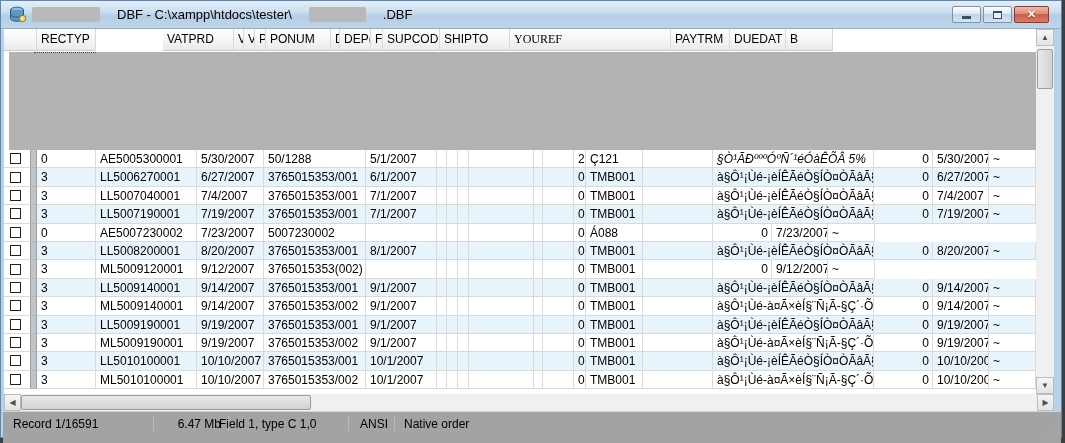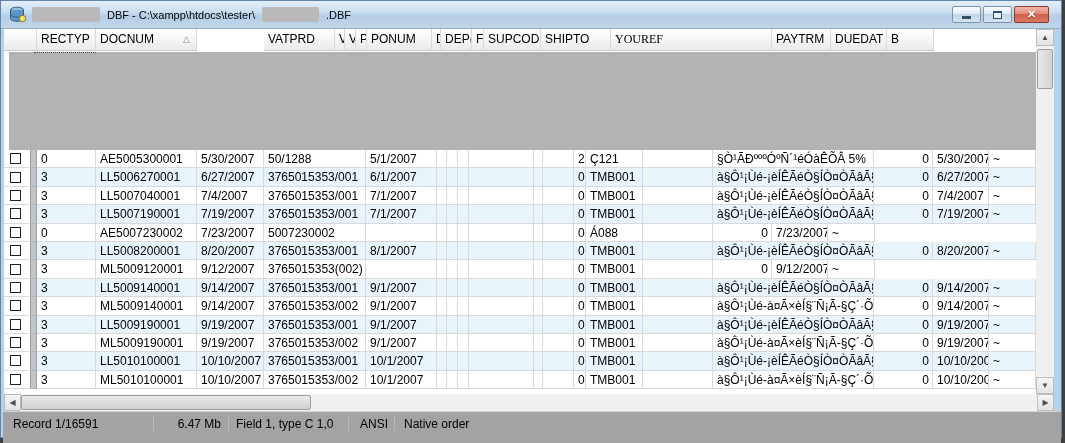--- a/index.html
+++ b/index.html
@@ -8,21 +8,21 @@
   .win { position:absolute; left:0; top:0; width:1062px; height:438px;
          background:#b7d1e8; border:1px solid #5d87ad; }
   
   .titlebar { position:absolute; left:0; top:0; width:100%; height:28px;
       background:linear-gradient(180deg,#e4eef8 0%,#cbdff0 40%,#b5cee6 55%,#bfd5ea 100%);
       border-bottom:1px solid #93adc4; display:flex; align-items:center; }
   .appicon { width:18px; height:17px; margin-left:8px; flex:0 0 auto; }
   .redact-blob { background:#b9b9b9; border-radius:2px; height:15px; display:inline-block; }
   .blob1 { width:68px; margin-left:5px; }
   .blob2 { width:57px; }
-  .title-text { font-size:11px; color:#000; margin:0 7px; white-space:pre; }
+  .title-text { font-size:13px; color:#000; margin:0 17px; white-space:pre; }
   .winbtns { position:absolute; right:12px; top:5px; display:flex; gap:2px; }
   .wbtn { width:29px; height:17px; border:1px solid #7e93a7; border-radius:2px;
       background:linear-gradient(180deg,#fdfeff,#dde9f4 45%,#c2d5e8 50%,#d6e3f0);
       display:flex; align-items:center; justify-content:center; }
   .wbtn.close { width:35px; border-color:#8e3b2c;
       background:linear-gradient(180deg,#f0b9ac,#e08a77 45%,#cf604a 50%,#d97a63); }
   .glyph-min { width:9px; height:3px; background:#32506c; margin-top:6px; }
   .glyph-max { width:9px; height:8px; border:1px solid #32506c; border-top:2px solid #32506c; background:#e9f1f8; }
   .glyph-close { color:#fff; font-size:11px; font-weight:bold; line-height:1; text-shadow:0 1px 1px #7c2819; }
   
@@ -94,21 +94,20 @@
       <div class="wbtn close">
           <span class="glyph-close">✕</span>
         </div>
     </div>
   </div>
 
   <div class="grid">
     <div class="hdr" id="hdr">
         <div class="hcell" style="width: 33px;"></div>
         <div class="hcell" style="width: 59px;">RECTYP</div>
-        <div class="hcell" style="width: 101px;">DOCNUM<span class="sort-tri">△</span></div>
         <div class="hcell" style="width: 67px; margin-top: 28px;">DOCDAT</div>
         <div class="hcell" style="width: 71px;">VATPRD</div>
         <div class="hcell" style="width: 10px;">V</div>
         <div class="hcell" style="width: 11px;">V</div>
         <div class="hcell" style="width: 11px;">P</div>
         <div class="hcell" style="width: 65px;">PONUM</div>
         <div class="hcell" style="width: 9px;">D</div>
         <div class="hcell" style="width: 31px;">DEP(</div>
         <div class="hcell" style="width: 12px;">F</div>
         <div class="hcell" style="width: 57px;">SUPCOD</div>
@@ -131,21 +130,21 @@
           <div class="cell" style="width: 71px;">5/1/2007</div>
           <div class="cell" style="width: 10px;"></div>
           <div class="cell" style="width: 11px;"></div>
           <div class="cell" style="width: 11px;"></div>
           <div class="cell" style="width: 65px;"></div>
           <div class="cell" style="width: 9px;"></div>
           <div class="cell" style="width: 31px;"></div>
           <div class="cell num" style="width: 12px;">2</div>
           <div class="cell" style="width: 57px;">Ç121</div>
           <div class="cell" style="width: 70px;"></div>
-          <div class="cell" style="width: 161px;">§Ò¹ÃÐºººÓºÑ´¹éÓàÊÕÂ 5%</div>
+          <div class="cell" style="width: 161px; font-style: italic;">§Ò¹ÃÐºººÓºÑ´¹éÓàÊÕÂ 5%</div>
           <div class="cell num" style="width: 59px;">0</div>
           <div class="cell" style="width: 56px;">5/30/2007</div>
           <div class="cell" style="width: 47px;">~</div>
         </div>
         <div class="trow alt">
           <div class="cbcell">
             <div class="cb"></div>
           </div>
           <div class="indcell"></div>
           <div class="cell" style="width: 59px;">3</div>
@@ -444,21 +443,21 @@
     <div class="hbtn" style="left:0">◀</div>
     <div class="hthumb"></div>
     <div class="hbtn" style="right:0">▶</div>
   </div>
 
   <div class="statusbar">
     <span class="txt" style="left:10px">Record 1/16591</span>
     <span class="ssep" style="left:150px"></span>
     <span class="txt" style="left:152px;width:66px;text-align:right;display:inline-block">6.47 Mb</span>
     <span class="ssep" style="left:225px"></span>
-    <span class="txt" style="left:233px">Field 1, type C 1,0</span>
+    <span class="txt" style="left:216px">Field 1, type C 1,0</span>
     <span class="ssep" style="left:345px"></span>
     <span class="txt" style="left:357px">ANSI</span>
     <span class="ssep" style="left:391px"></span>
     <span class="txt" style="left:401px">Native order</span>
     <svg class="grip" width="11" height="11">
       <g fill="#a6a6a6">
           <rect x="8" y="0" width="2" height="2"></rect>
           <rect x="4" y="4" width="2" height="2"></rect>
       <rect x="8" y="4" width="2" height="2"></rect>
           <rect x="0" y="8" width="2" height="2"></rect>

